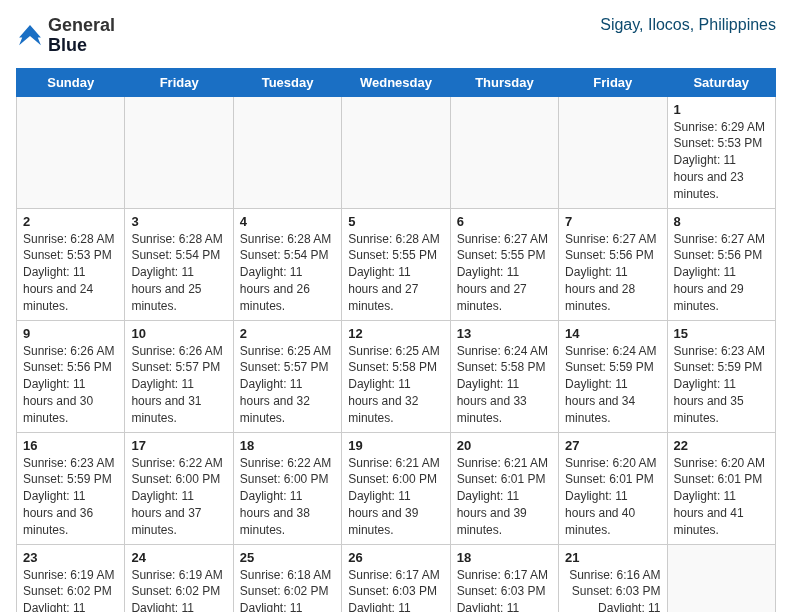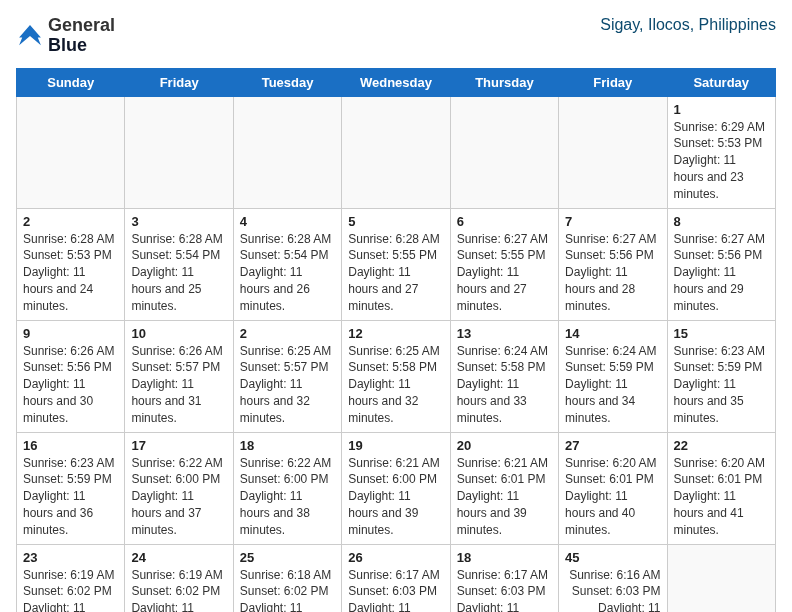--- a/index.html
+++ b/index.html
@@ -283,21 +283,21 @@
 Sunset: 6:03 PM
 Daylight: 11 hours and 45 minutes.</div>
         </td>
         <td>
           <div class="day-number">18</div>
           <div class="day-info" style="white-space: pre-line;">Sunrise: 6:17 AM
 Sunset: 6:03 PM
 Daylight: 11 hours and 46 minutes.</div>
         </td>
         <td>
-          <div class="day-number">45</div>
+          <div class="day-number">21</div>
           <div class="day-info" style="white-space: pre-line; text-align: right;">Sunrise: 6:16 AM
 Sunset: 6:03 PM
 Daylight: 11 hours and 47 minutes.</div>
         </td>
         <td class="empty"></td>
       </tr>
     </tbody>
 </table>
 
 </body></html>

